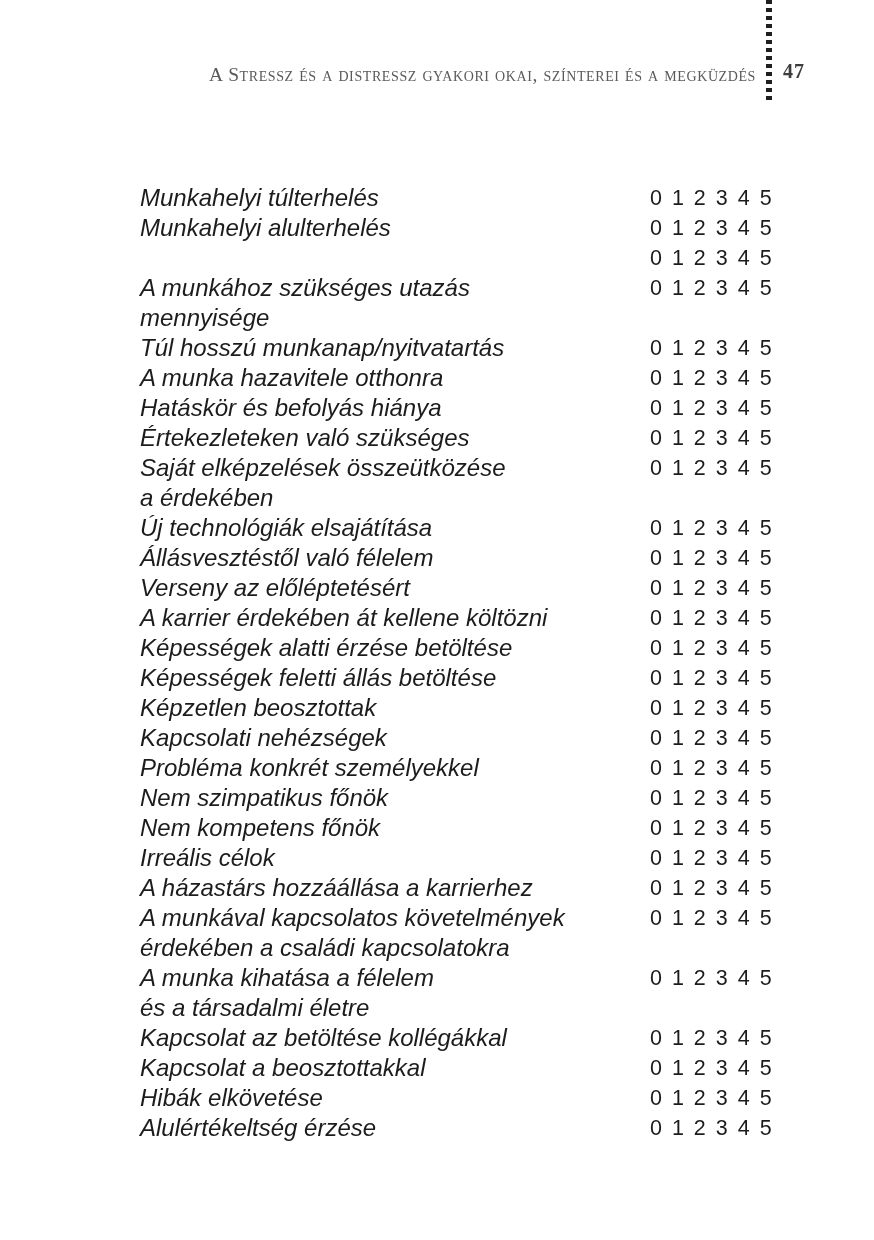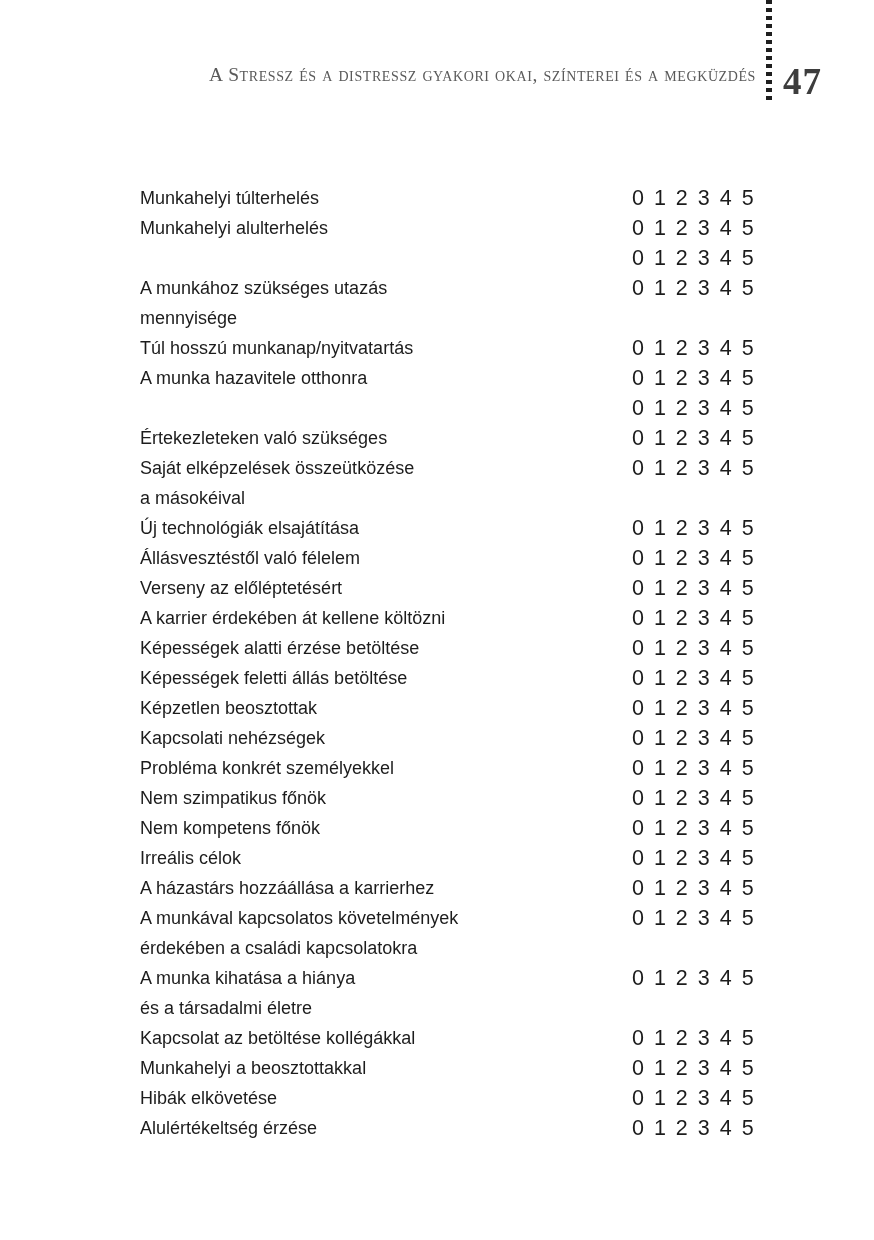--- a/index.html
+++ b/index.html
@@ -38,44 +38,45 @@
       #1f1f1f 0px, #1f1f1f 4px,
       transparent 4px, transparent 8px
     );
   }
   .page-number {
     position: absolute;
     top: 60px;
     left: 783px;
     font-family: "Liberation Serif", serif;
     font-weight: bold;
-    font-size: 37px;
+    font-size: 20px;
     color: #3d3d3d;
     letter-spacing: 1px;
   }
   
   .questionnaire {
     position: absolute;
     top: 183px;
     left: 140px;
     width: 640px;
   }
   .q-row {
     position: relative;
     height: 30px;
     line-height: 30px;
     white-space: nowrap;
   }
   .q-label {
-    font-size: 18px;
+    font-size: 24px;
     color: #1c1c1c;
+    font-style: italic;
   }
   .q-rating {
     position: absolute;
-    left: 492px;
+    left: 510px;
     top: 0;
     font-size: 21.5px;
     color: #1c1c1c;
     letter-spacing: 2px;
   }
 </style>
 </head>
 <body>
 
 <div class="page">
@@ -108,32 +109,33 @@
   </div>
       <div class="q-row">
     <span class="q-label">Túl hosszú munkanap/nyitvatartás</span>
     <span class="q-rating">0 1 2 3 4 5</span>
   </div>
       <div class="q-row">
     <span class="q-label">A munka hazavitele otthonra</span>
     <span class="q-rating">0 1 2 3 4 5</span>
   </div>
       <div class="q-row">
+    <span class="q-label">Hatáskör és befolyás hiánya</span>
     <span class="q-rating">0 1 2 3 4 5</span>
   </div>
       <div class="q-row">
     <span class="q-label">Értekezleteken való szükséges</span>
     <span class="q-rating">0 1 2 3 4 5</span>
   </div>
       <div class="q-row">
     <span class="q-label">Saját elképzelések összeütközése</span>
     <span class="q-rating">0 1 2 3 4 5</span>
   </div>
       <div class="q-row">
-    <span class="q-label">a másokéival</span>
+    <span class="q-label">a érdekében</span>
     
   </div>
       <div class="q-row">
     <span class="q-label">Új technológiák elsajátítása</span>
     <span class="q-rating">0 1 2 3 4 5</span>
   </div>
       <div class="q-row">
     <span class="q-label">Állásvesztéstől való félelem</span>
     <span class="q-rating">0 1 2 3 4 5</span>
   </div>
@@ -183,33 +185,33 @@
   </div>
       <div class="q-row">
     <span class="q-label">A munkával kapcsolatos követelmények</span>
     <span class="q-rating">0 1 2 3 4 5</span>
   </div>
       <div class="q-row">
     <span class="q-label">érdekében a családi kapcsolatokra</span>
     
   </div>
       <div class="q-row">
-    <span class="q-label">A munka kihatása a hiánya</span>
+    <span class="q-label">A munka kihatása a félelem</span>
     <span class="q-rating">0 1 2 3 4 5</span>
   </div>
       <div class="q-row">
     <span class="q-label">és a társadalmi életre</span>
     
   </div>
       <div class="q-row">
     <span class="q-label">Kapcsolat az betöltése kollégákkal</span>
     <span class="q-rating">0 1 2 3 4 5</span>
   </div>
       <div class="q-row">
-    <span class="q-label">Munkahelyi a beosztottakkal</span>
+    <span class="q-label">Kapcsolat a beosztottakkal</span>
     <span class="q-rating">0 1 2 3 4 5</span>
   </div>
       <div class="q-row">
     <span class="q-label">Hibák elkövetése</span>
     <span class="q-rating">0 1 2 3 4 5</span>
   </div>
       <div class="q-row">
     <span class="q-label">Alulértékeltség érzése</span>
     <span class="q-rating">0 1 2 3 4 5</span>
   </div>

